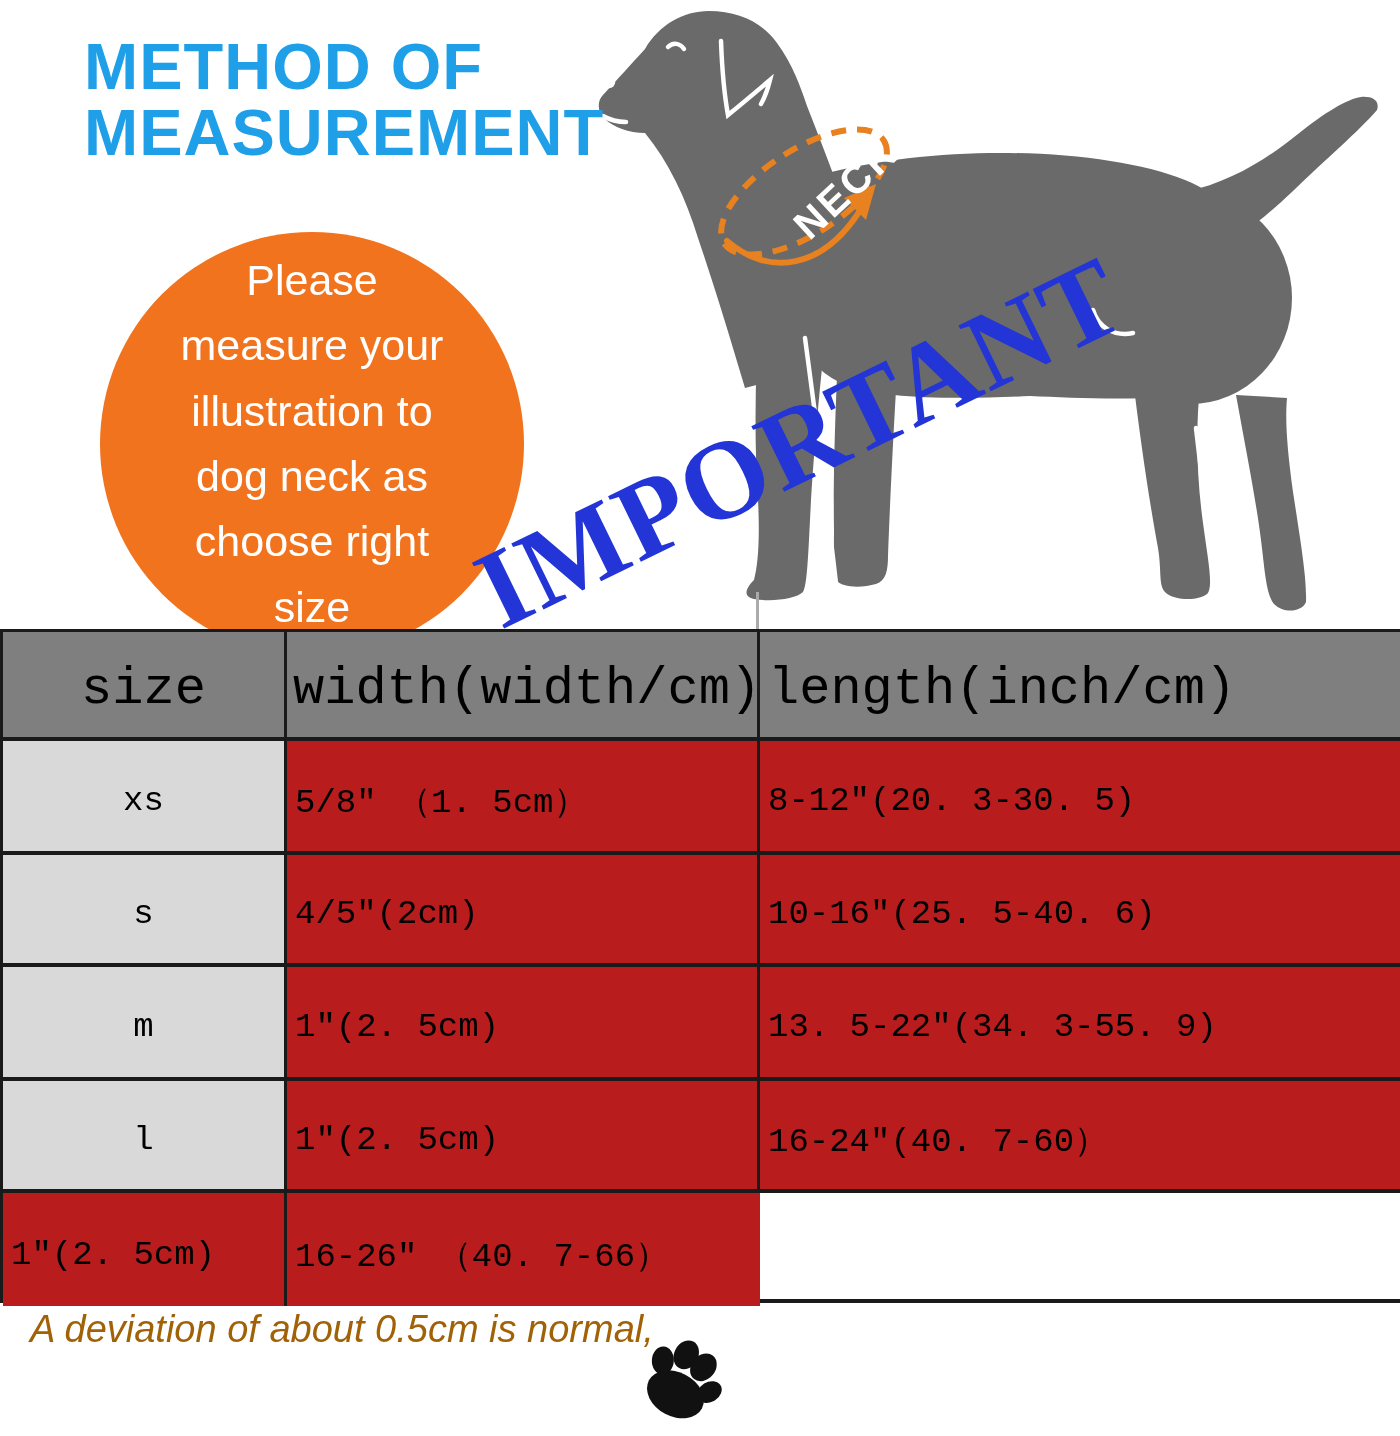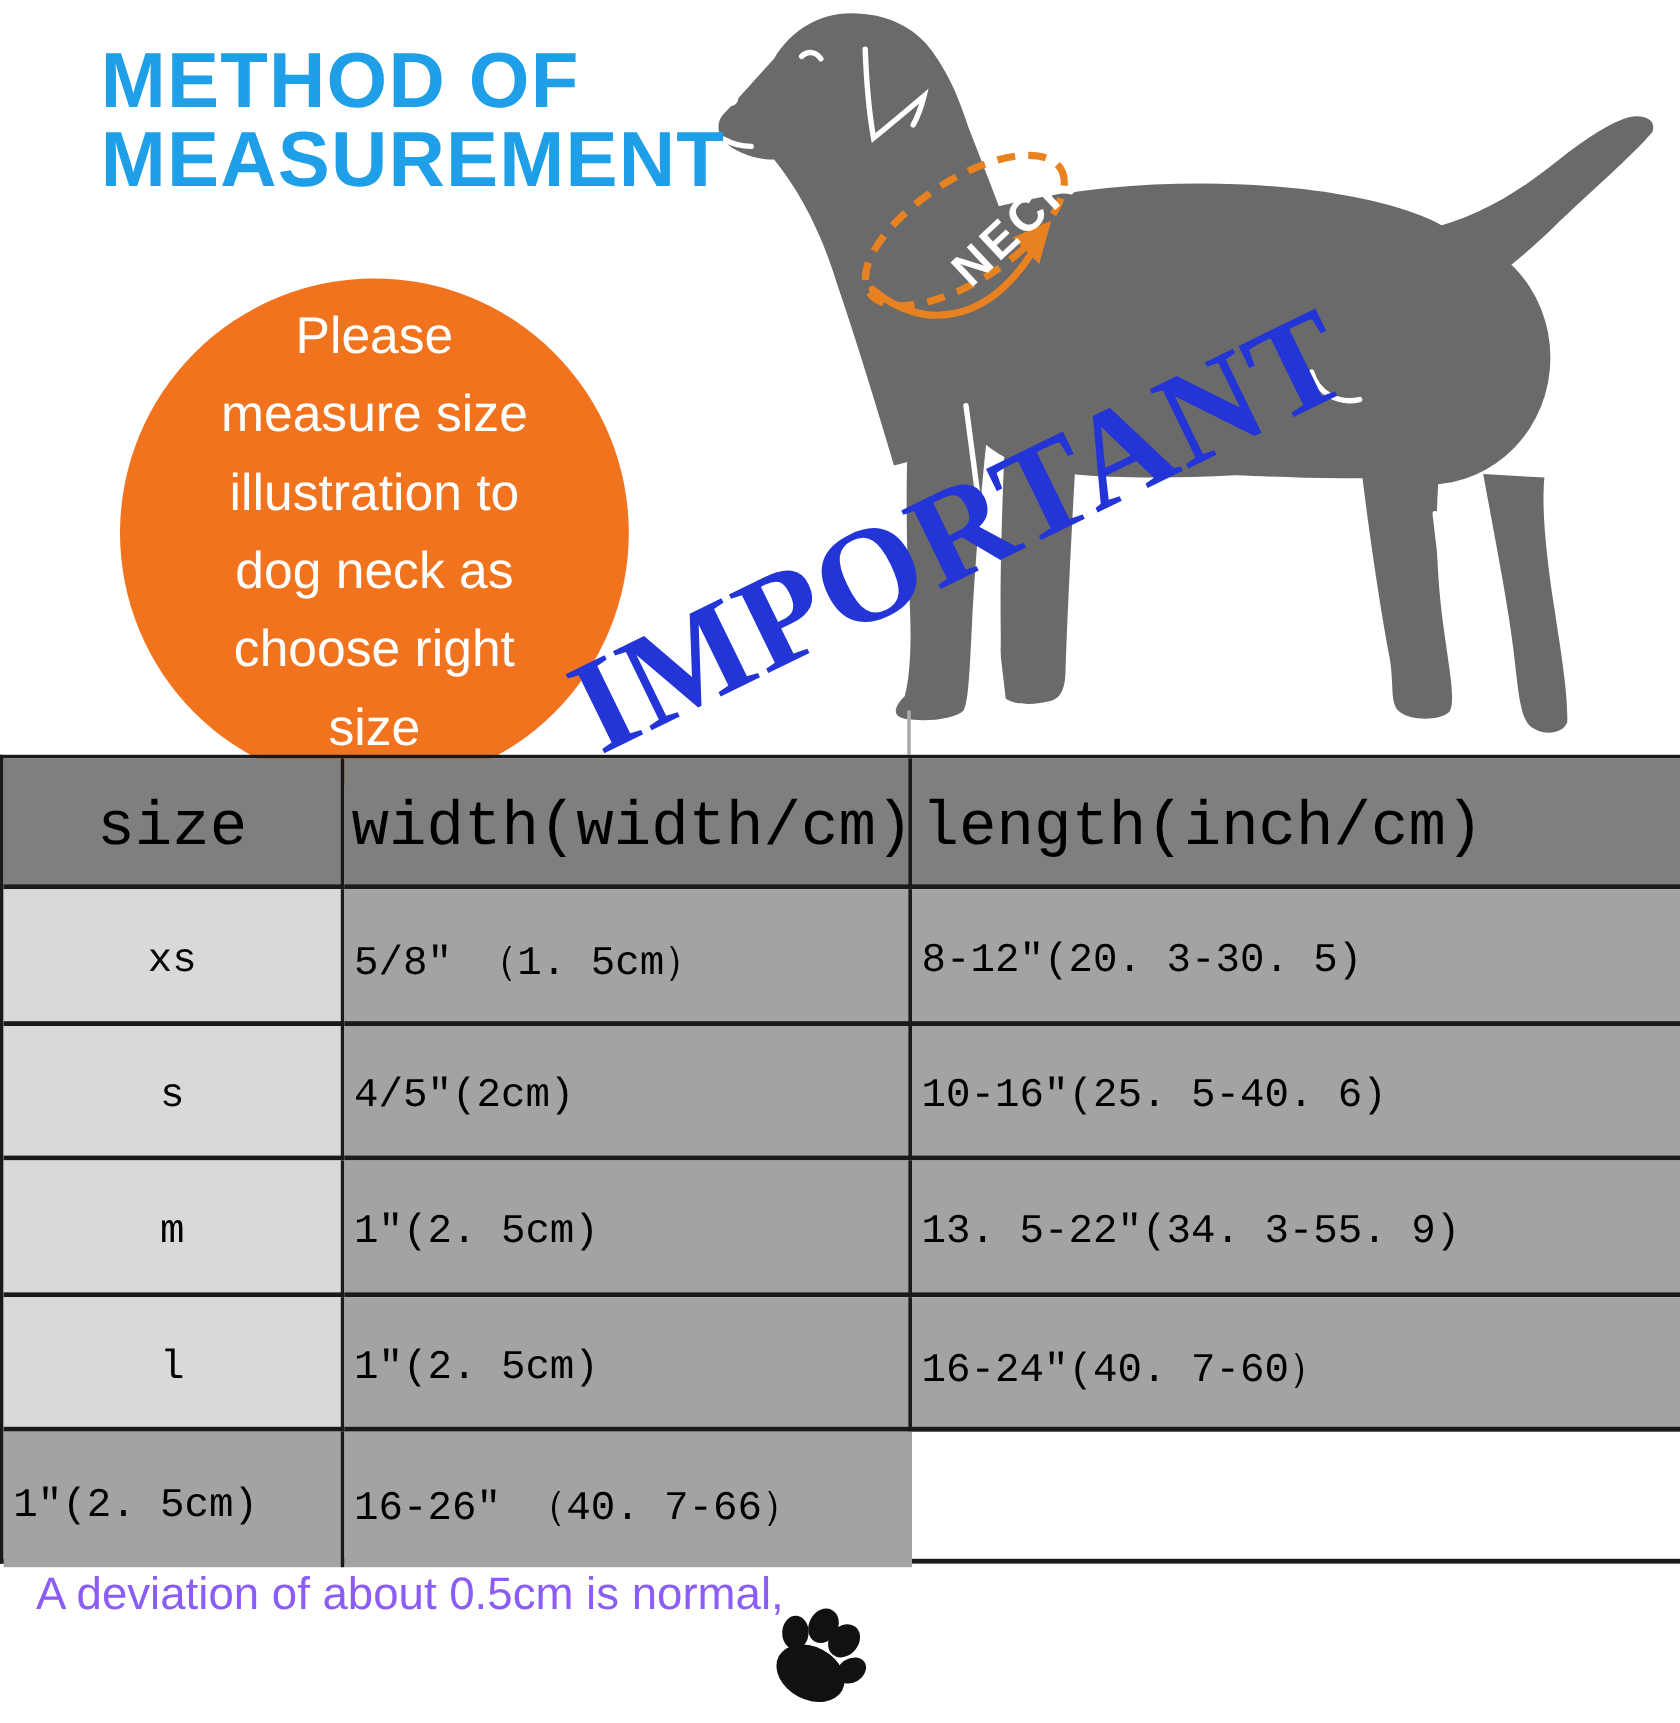--- a/index.html
+++ b/index.html
@@ -50,26 +50,26 @@
   }
   .cell{
     display:flex;align-items:center;
     border-bottom:4px solid #1a1a1a;
     padding-top:10px;box-sizing:border-box;
     font-size:34px;white-space:nowrap;overflow:visible;
   }
   .cell.colsep{border-right:3px solid #1a1a1a;}
   .cell.head{background:#7F7F7F;font-size:52px;}
   .cell.sizecol{background:#D9D9D9;justify-content:center;}
-  .cell.val{background:#a3a3a3;padding-left:8px;}
+  .cell.val{background:#b91c1c;padding-left:8px;}
   .cell.lastrow{border-bottom:none;}
   
   .footer-line{
-    position:absolute;left:30px;color:#8b5cf6;
-    font-size:38px;white-space:nowrap;
+    position:absolute;left:30px;color:#a16207;
+    font-size:38px;font-style:italic;white-space:nowrap;
   }
   .artifact-line{position:absolute;left:756px;top:592px;width:3px;height:37px;background:#ABABAB;}
 </style>
 </head>
 <body>
 
 <div class="canvas">
 
   <svg class="dog-svg" width="1400" height="1436" viewBox="0 0 1400 1436">
     <g fill="#6A6A6A" stroke="none">
@@ -116,21 +116,21 @@
     </g>
   </svg>
 
   <div class="title">
     <div>METHOD OF</div>
     <div>MEASUREMENT</div>
   </div>
 
   <div class="note-circle">
     <div>Please</div>
-    <div>measure size</div>
+    <div>measure your</div>
     <div>illustration to</div>
     <div>dog neck as</div>
     <div>choose right</div>
     <div>size</div>
   </div>
 
   <div class="neck-label">NECK</div>
 
   <div class="watermark">IMPORTANT</div>
 

